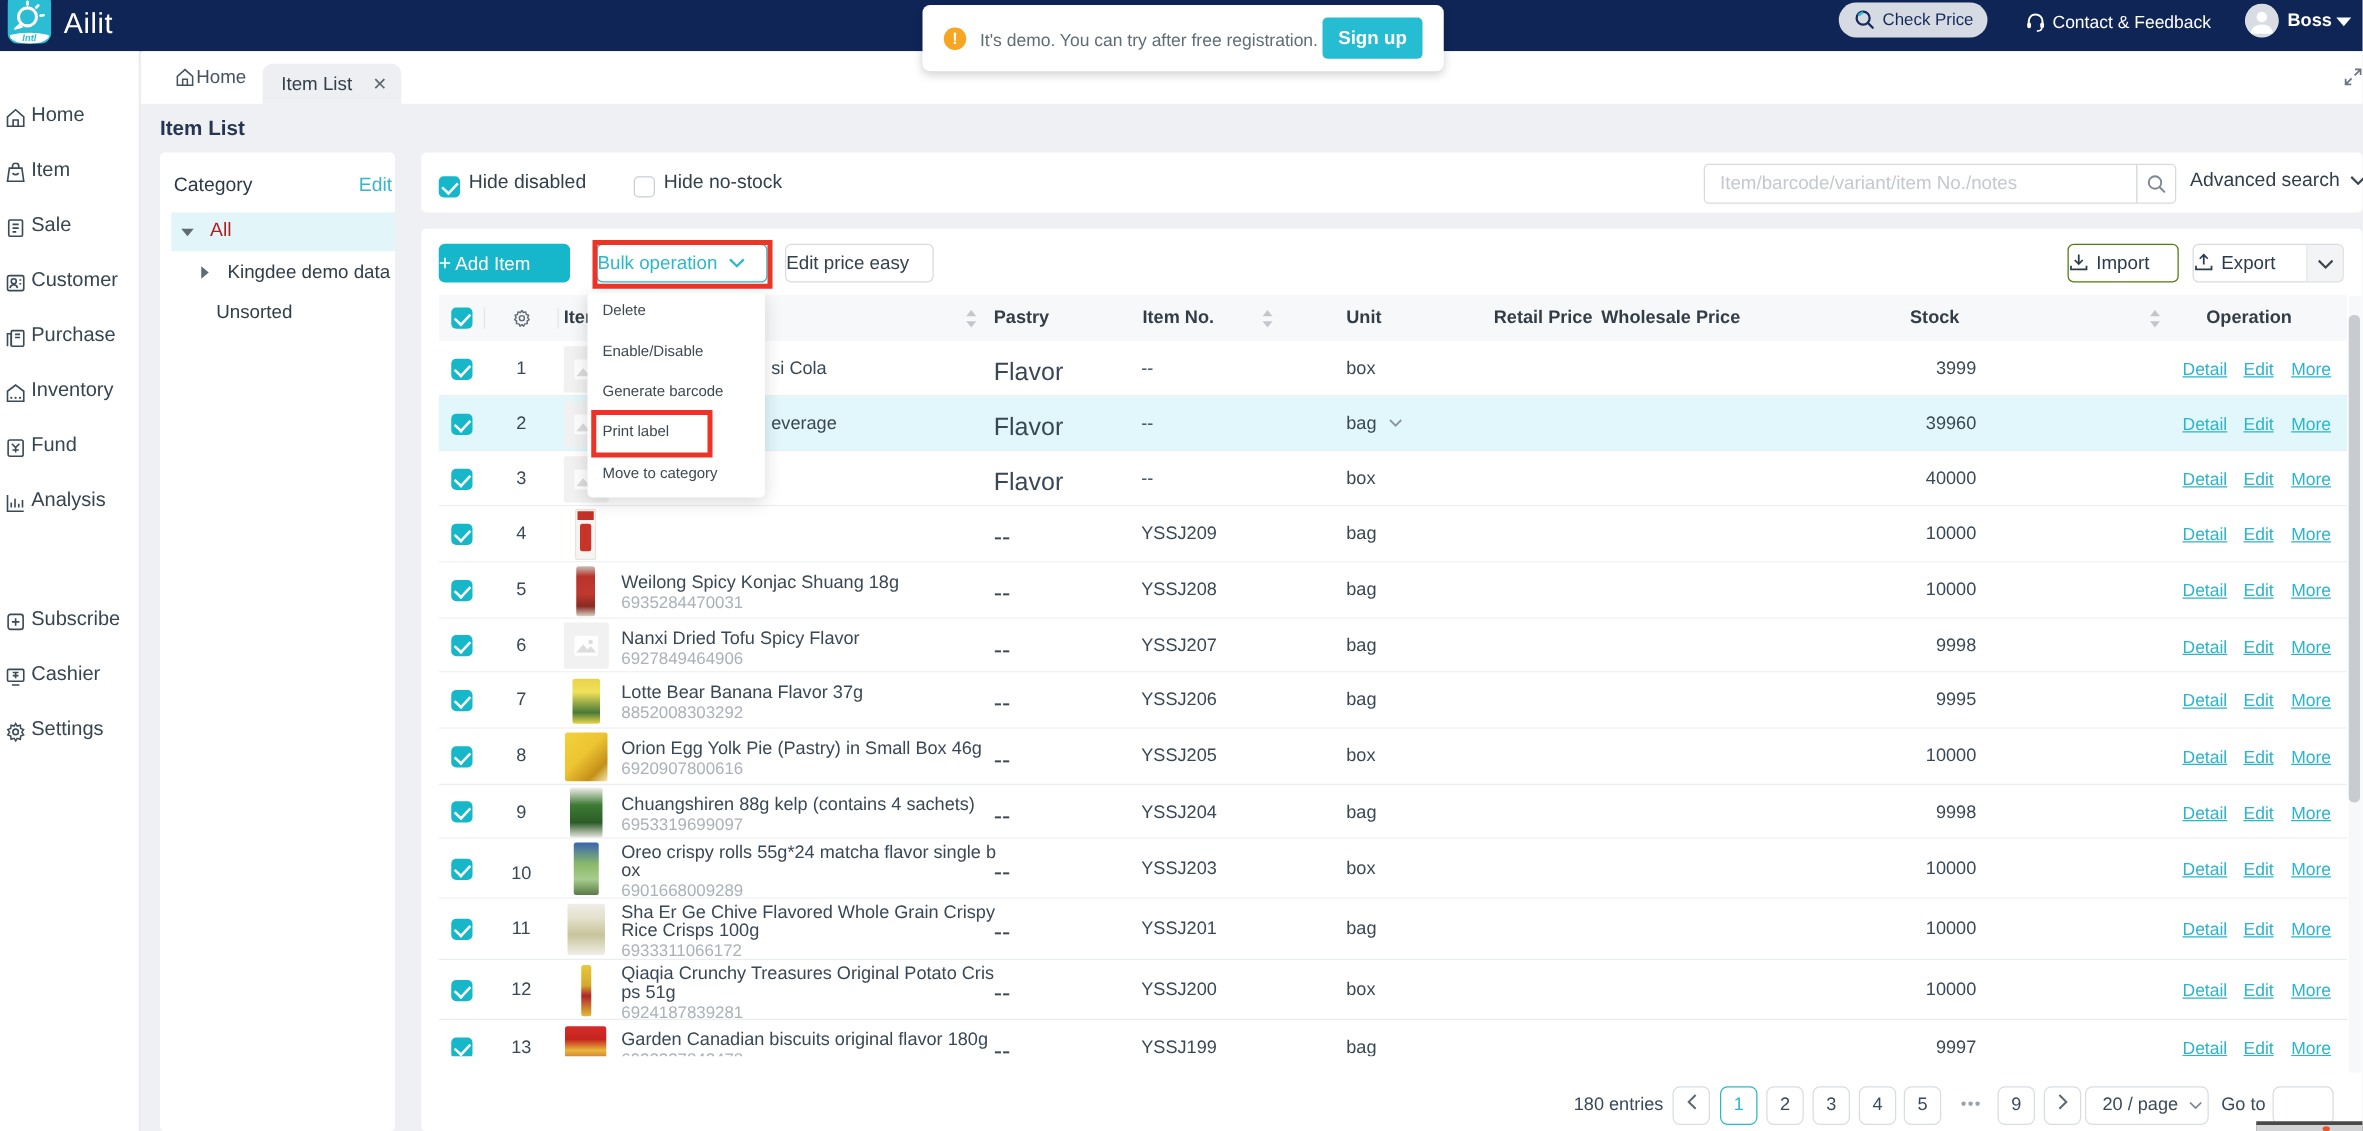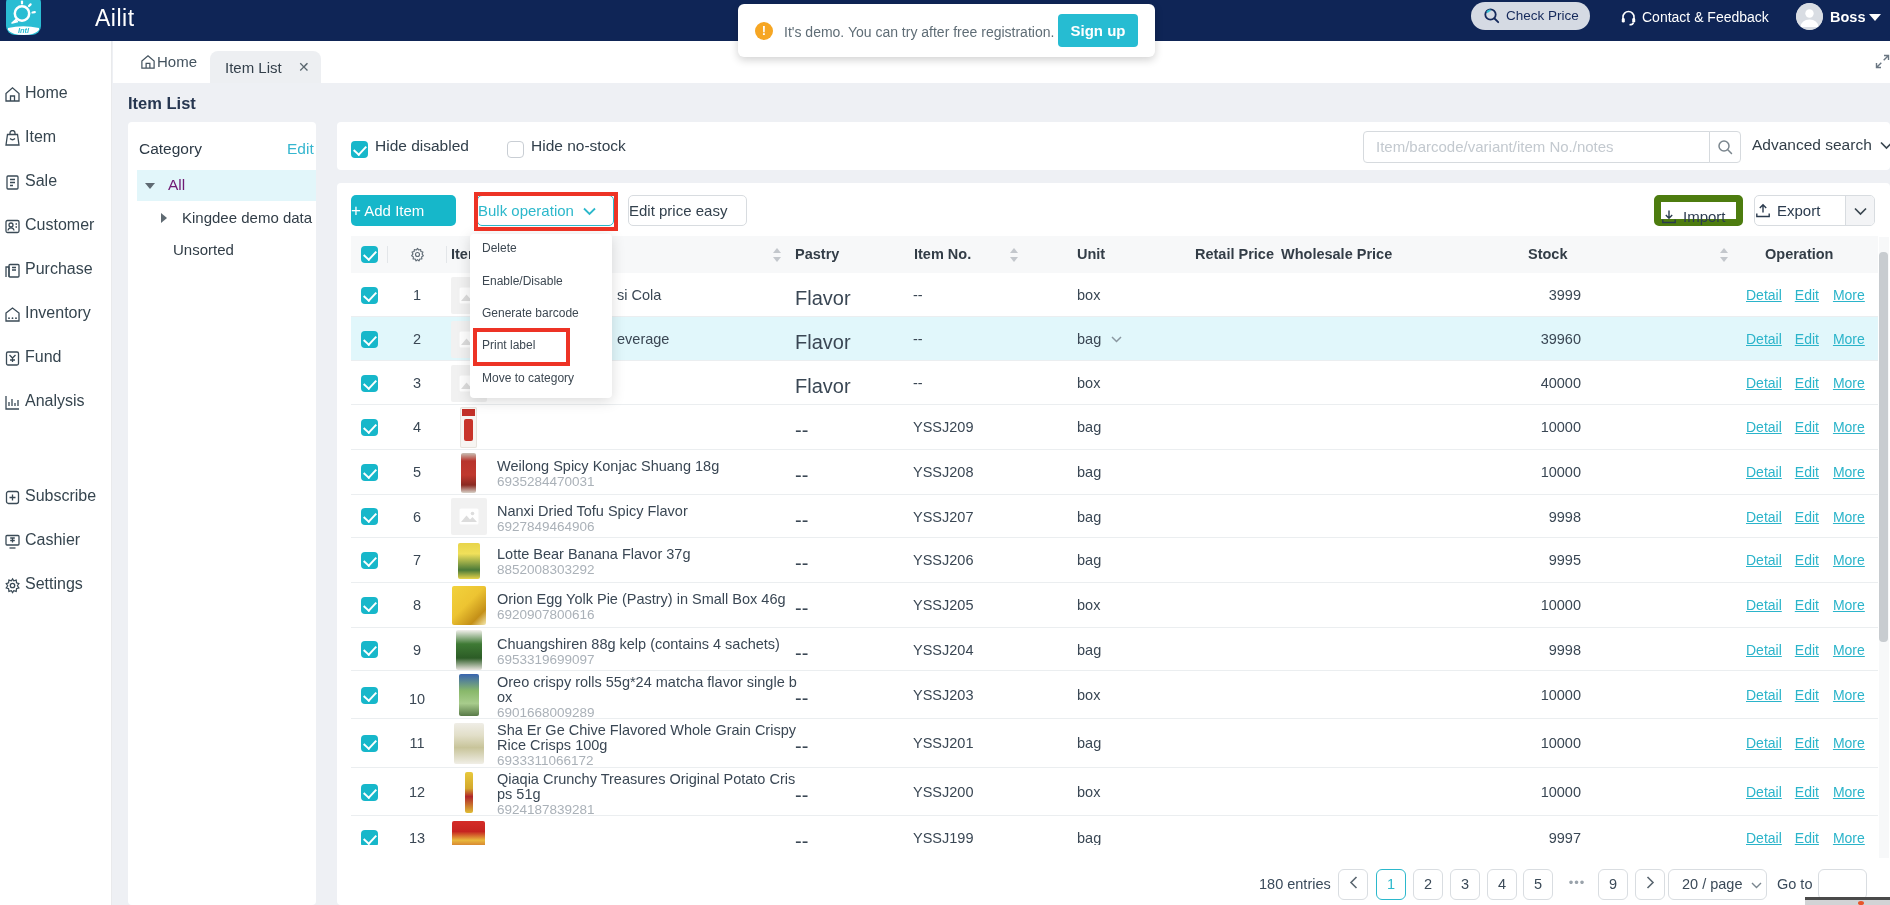--- a/index.html
+++ b/index.html
@@ -1,20 +1,20 @@
 <!DOCTYPE html>
 <html><head>
 <meta charset="utf-8">
 <style>
 * { margin:0; padding:0; box-sizing:border-box; }
 html,body { width:1890px; height:905px; overflow:hidden; font-family:"Liberation Sans", sans-serif; background:#eef0f4; }
 
 #topbar { position:absolute; left:0; top:0; width:1890px; height:41px; background:#0f2556; }
 #logo { position:absolute; left:6px; top:0px; width:35px; height:35px; }
-#brand { position:absolute; left:51px; top:5px; color:#fff; font-size:23px; letter-spacing:0.5px;margin-left:44px; }
+#brand { position:absolute; left:51px; top:5px; color:#fff; font-size:23px; letter-spacing:0.5px; }
 #checkprice { position:absolute; left:1471px; top:2px; width:119px; height:28px; background:#d5dae3; border-radius:14px; color:#15295b; font-size:13.5px; line-height:28px; }
 #checkprice span { margin-left:35px; }
 #contact { position:absolute; left:1620px; top:0; height:41px; color:#fff; font-size:14px; line-height:34px; }
 #avatar { position:absolute; left:1796px; top:3px; width:27px; height:27px; border-radius:50%; background:#d9dde3; overflow:hidden; }
 #boss { position:absolute; left:1830px; top:9px; color:#fff; font-size:14.5px; font-weight:bold; }
 #bosscaret { position:absolute; left:1869px; top:14px; width:0; height:0; border-left:6px solid transparent; border-right:6px solid transparent; border-top:7px solid #fff; }
 
 #notif { position:absolute; left:738px; top:4px; width:417px; height:53px; background:#fff; border-radius:6px; box-shadow:0 3px 8px rgba(0,0,0,0.18); z-index:80; }
 #notif .icon { position:absolute; left:17px; top:18px; width:18px; height:18px; border-radius:50%; background:#f6a623; color:#fff; font-size:13px; font-weight:bold; text-align:center; line-height:18px; }
 #notif .txt { position:absolute; left:46px; top:20px; font-size:14px; color:#5f6d76; }
@@ -32,21 +32,21 @@
 #tab-item .x { position:absolute; left:88px; top:8px; font-size:14px; color:#5a676f; }
 #expandico { position:absolute; left:1762px; top:13px; color:#6a7682; }
 
 #pagetitle { position:absolute; left:128px; top:94px; font-size:16.5px; font-weight:bold; color:#263650; }
 
 #catcard { position:absolute; left:128px; top:122px; width:188px; height:783px; background:#fff; border-radius:4px; }
 #catcard .hd { position:absolute; left:11px; top:18px; font-size:15.5px; color:#2d3a46; }
 #catcard .edit { position:absolute; left:159px; top:18px; font-size:15.5px; color:#36b6cf; }
 #cat-all { position:absolute; left:9px; top:48px; width:179px; height:31px; background:#e2f6fa; }
 #cat-all .car { position:absolute; left:8px; top:13px; width:0; height:0; border-left:5px solid transparent; border-right:5px solid transparent; border-top:6px solid #5f6a72; }
-#cat-all .t { position:absolute; left:31px; top:6px; font-size:15.5px; color:#701a75; }
+#cat-all .t { position:absolute; left:31px; top:6px; font-size:15.5px; color:#b91c1c; }
 #cat-kd { position:absolute; left:9px; top:81px; width:179px; height:31px; }
 #cat-kd .car { position:absolute; left:24px; top:10px; width:0; height:0; border-top:5px solid transparent; border-bottom:5px solid transparent; border-left:6px solid #5f6a72; }
 #cat-kd .t { position:absolute; left:45px; top:6px; font-size:15px; color:#313d47; white-space:nowrap; }
 #cat-un { position:absolute; left:45px; top:119px; font-size:15px; color:#313d47; }
 
 #filtercard { position:absolute; left:337px; top:122px; width:1553px; height:48px; background:#fff; border-radius:4px; }
 .cbx { position:absolute; width:17px; height:17px; border-radius:4px; }
 .cbx.on { background:#17b7ca; }
 .cbx.on:after { content:""; position:absolute; left:4.5px; top:1.5px; width:6px; height:10px; border:solid #fff; border-width:0 2.2px 2.2px 0; transform:rotate(43deg); }
 .cbx.off { background:#fff; border:1.5px solid #c9ced4; }
@@ -55,21 +55,21 @@
 #searchwrap { position:absolute; left:1026px; top:9px; width:378px; height:32px; }
 #searchinput { position:absolute; left:0; top:0; width:347px; height:32px; border:1px solid #d6dade; border-radius:4px 0 0 4px; font-size:15px; color:#c3c9cf; line-height:30px; padding-left:12px; background:#fff; }
 #searchbtn { position:absolute; left:346px; top:0; width:32px; height:32px; border:1px solid #d6dade; border-radius:0 4px 4px 0; background:#fff; }
 #advsearch { position:absolute; left:1415px; top:14px; font-size:15.5px; color:#323e48; white-space:nowrap; }
 
 #maincard { position:absolute; left:337px; top:183px; width:1553px; height:722px; background:#fff; border-radius:4px; }
 .btn { position:absolute; height:31px; border-radius:5px; font-size:15px; text-align:left; }
 #b-add { left:14px; top:12px; width:105px; background:#16b7ca; color:#fff; line-height:31px; }
 #b-bulk { left:140px; top:12px; width:137px; background:#fff; border:1px solid #2cb8cb; color:#2cb8cb; line-height:29px; }
 #b-edit { left:291px; top:12px; width:119px; background:#fff; border:1px solid #d8dce0; color:#33414d; line-height:29px; }
-#b-import { left:1317px; top:12px; width:89px; background:#fff; border:7px solid #4d7c0f; color:#2b3b4e; line-height:29px; }
+#b-import { left:1317px; top:12px; width:89px; background:#fff; border:1px solid #4d7c0f; color:#2b3b4e; line-height:29px; }
 #b-export { left:1417px; top:12px; width:121px; background:#fff; border:1px solid #d8dce0; color:#2b3b4e; }
 #b-export .main { position:absolute; left:0; top:0; width:90px; height:29px; line-height:29px; }
 #b-export .drop { position:absolute; left:90px; top:0; width:29px; height:29px; background:#f3f4f6; border-left:1px solid #d8dce0; border-radius:0 4px 4px 0; }
 
 #tablewrap { position:absolute; left:14px; top:53px; width:1527px; height:609px; overflow:hidden; }
 #thead { position:absolute; left:0; top:0; width:1527px; height:37px; background:#f7f8f9; font-size:14.5px; font-weight:bold; color:#333d47; }
 #thead .hc { position:absolute; top:10px; }
 #thead .sep { position:absolute; top:10px; width:1px; height:17px; background:#e3e6e9; }
 .scar { position:absolute; width:9px; height:16px; }
 .scar:before { content:""; position:absolute; left:0; top:1px; border-left:4.5px solid transparent; border-right:4.5px solid transparent; border-bottom:5.5px solid #c3c7cc; }
@@ -515,20 +515,21 @@
         <div class="cunit" style="top:16px">box</div>
         <div class="cstock" style="top:16px">10000</div>
         <div class="cops" style="top:16px"><span>Detail</span><span class="g1">Edit</span><span class="g2">More</span></div>
       </div>
 <div class="trow" style="top:580px;height:45px">
         <div class="cbx on ck" style="top:14px"></div>
         <div class="cnum" style="top:14px">13</div>
         <div class="cthumb" style="top:0;height:45px">
           <div style="width:33px;height:35px;border-radius:2px;background:linear-gradient(180deg,#d42c28 0%,#c62420 30%,#e8b83c 55%,#b81e1c 100%)"></div>
         </div>
+        <div class="cname" style="top:9px">Garden Canadian biscuits original flavor 180g<div class="cbar">6922227842478</div></div>
         <div class="cvar" style="top:14px">--</div>
         <div class="cno" style="top:14px">YSSJ199</div>
         <div class="cunit" style="top:14px">bag</div>
         <div class="cstock" style="top:14px">9997</div>
         <div class="cops" style="top:14px"><span>Detail</span><span class="g1">Edit</span><span class="g2">More</span></div>
       </div>
 </div>
   <div id="pagination">
 <div style="position:absolute;left:922px;top:693px;font-size:14.5px;color:#3a4a5a">180 entries</div>
 <div class="pgbtn" style="left:1001px;width:30px"><svg width="9" height="13" viewBox="0 0 9 13" fill="none" stroke="#5a6670" stroke-width="1.6">

